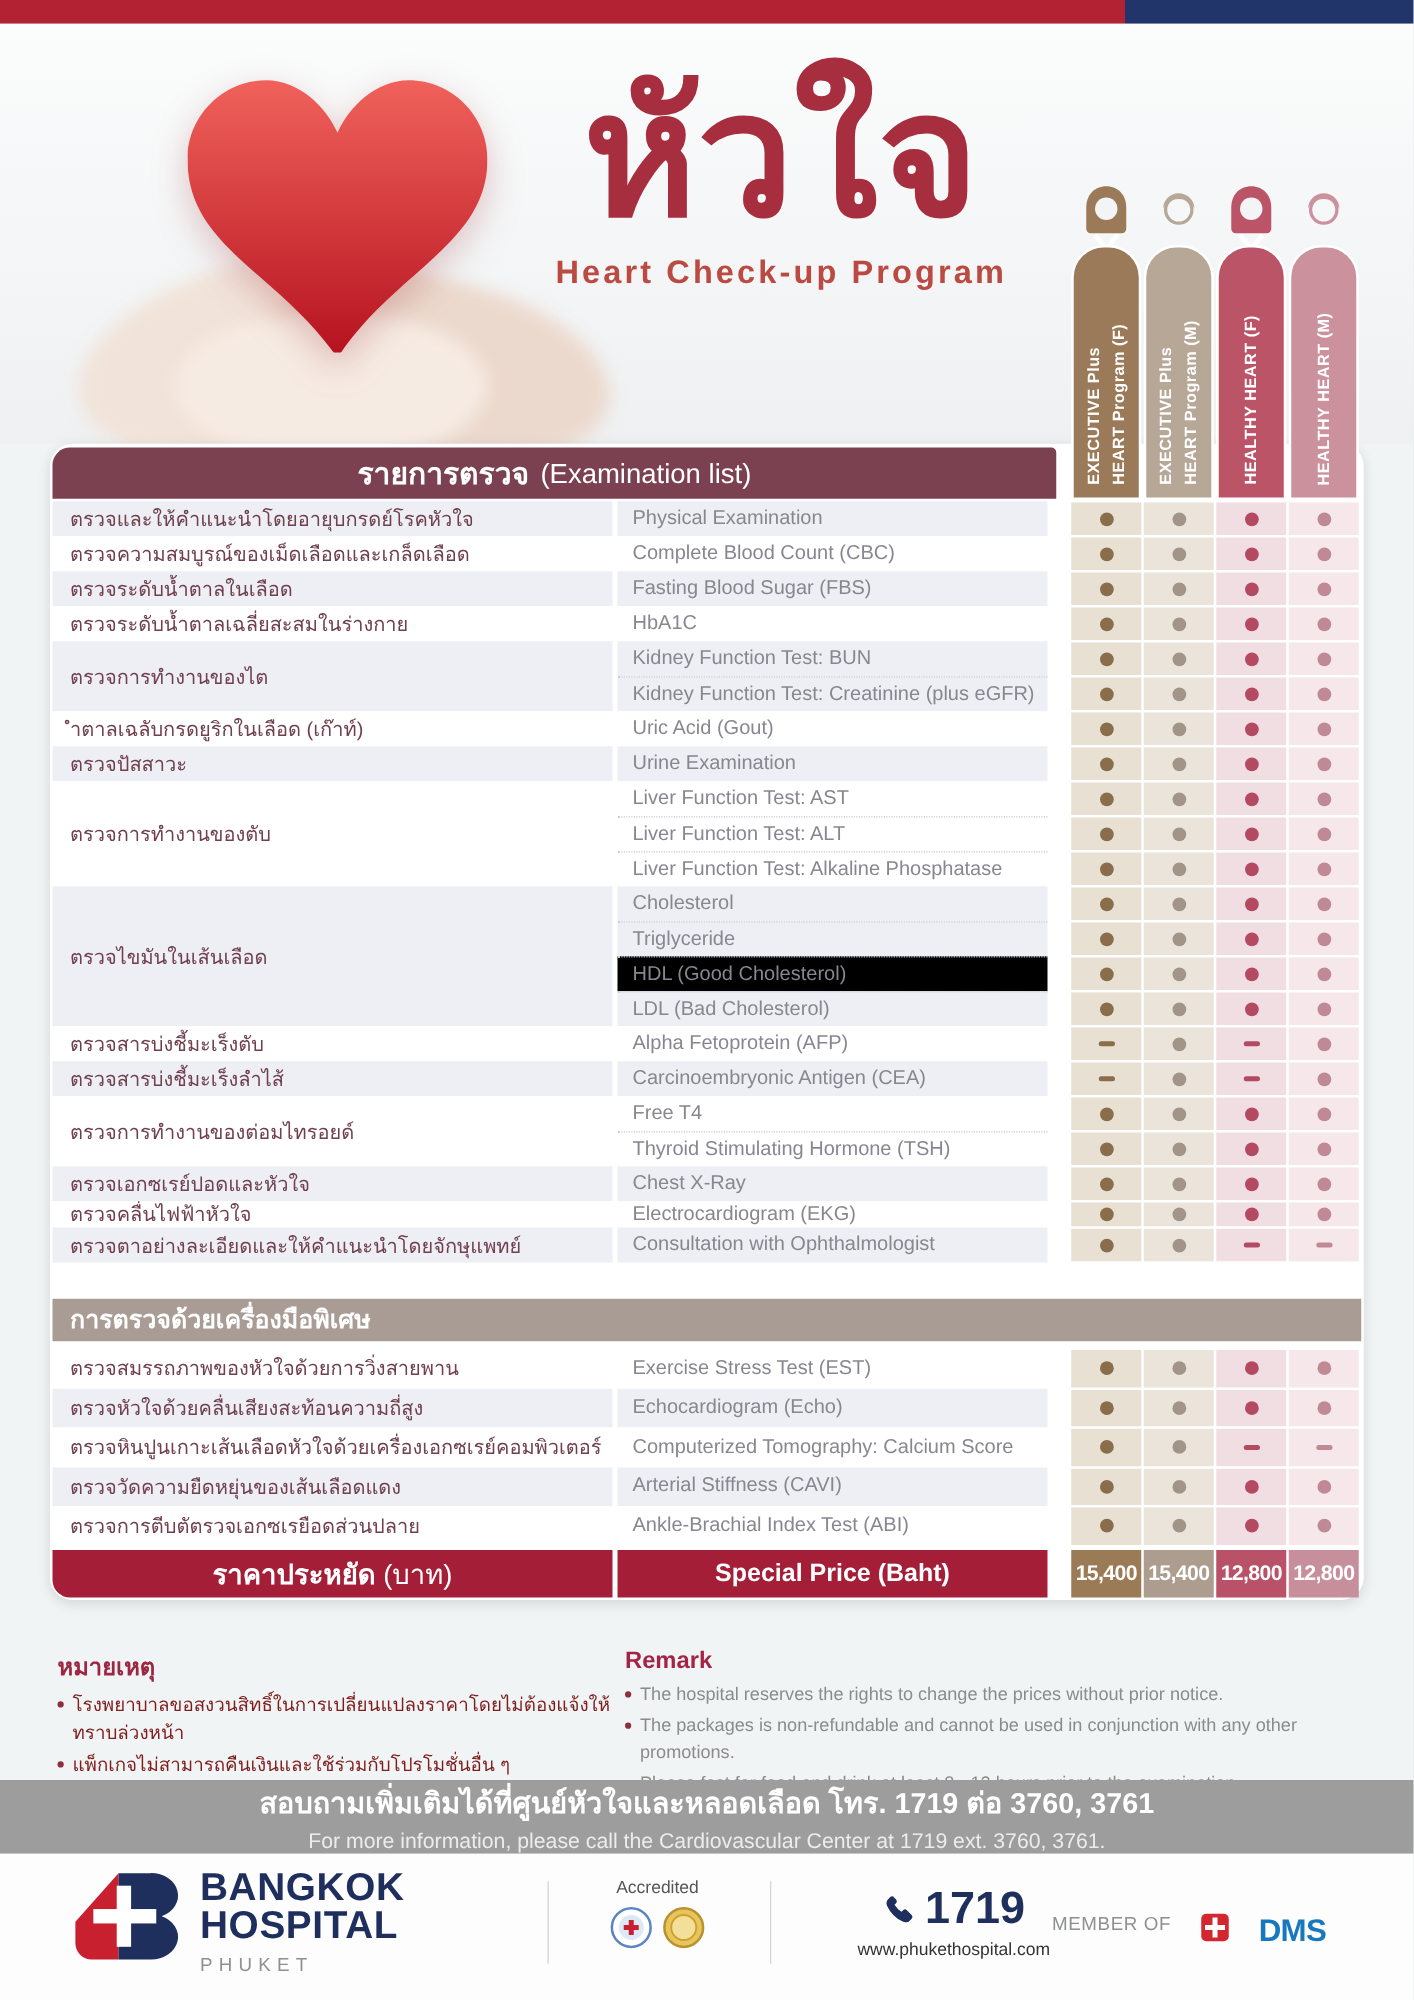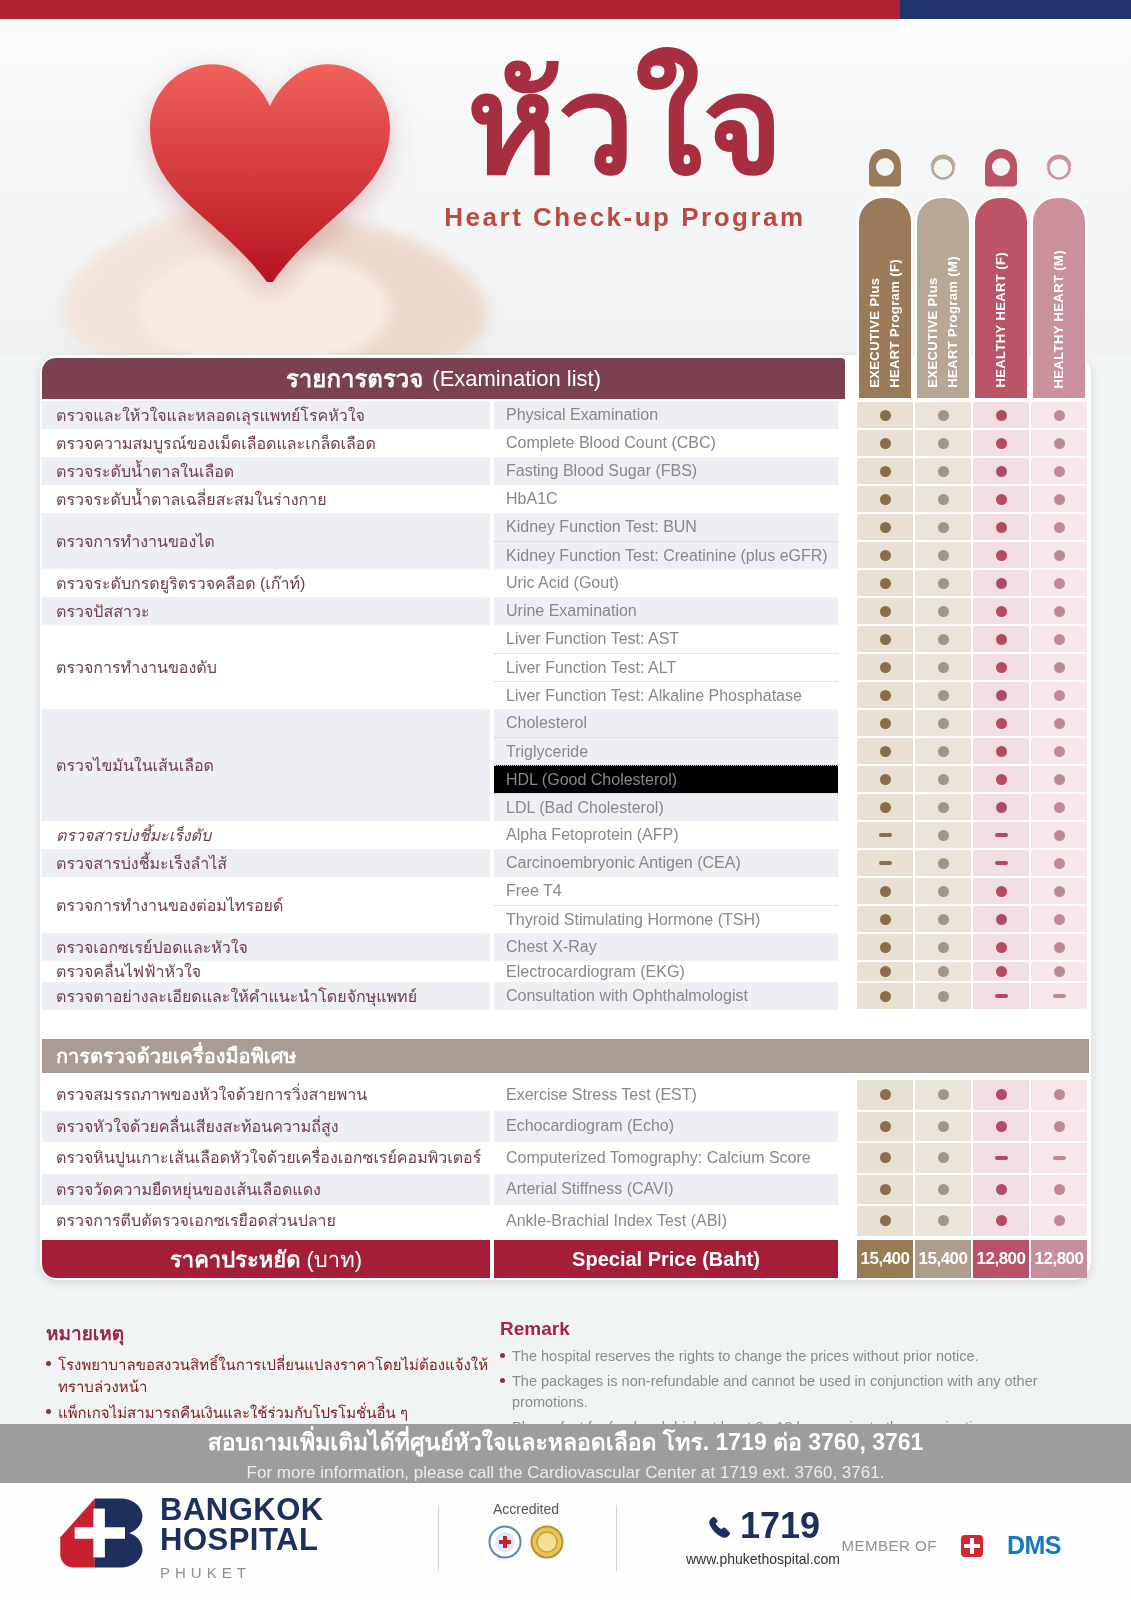--- a/index.html
+++ b/index.html
@@ -99,21 +99,21 @@
   .f-brand{color:#1e2f5e;font-weight:bold;font-size:31px;line-height:.98;letter-spacing:.5px;}
   .f-sub{color:#8f9094;font-size:15px;letter-spacing:5px;margin-top:8px;}
   .f-div{position:absolute;top:22px;width:1px;height:66px;background:#d4d4d4;}
   .f-acc{position:absolute;left:466px;top:18px;width:120px;text-align:center;}
   .f-acc-label{font-size:14px;color:#555;margin-bottom:8px;}
   .badges{display:flex;justify-content:center;gap:8px;}
   .f-phone{position:absolute;left:648px;top:22px;width:230px;text-align:center;}
   .f-phone-row{display:flex;align-items:center;justify-content:center;gap:8px;}
   .f-phone-num{color:#1e2f5e;font-size:36px;font-weight:bold;}
   .f-url{font-size:14px;color:#333;margin-top:4px;}
-  .f-member{position:absolute;right:70px;top:48px;display:flex;align-items:center;gap:24px;}
+  .f-member{position:absolute;right:70px;top:48px;display:flex;gap:24px;}
   .f-member-label{color:#8f9094;font-size:15px;letter-spacing:.5px;}
   .bdms-b{width:22px;height:22px;background:#d22630;border-radius:4px;position:relative;}
   .bdms-b:before{content:"";position:absolute;left:9px;top:3px;width:4px;height:16px;background:#fff;}
   .bdms-b:after{content:"";position:absolute;left:3px;top:9px;width:16px;height:4px;background:#fff;}
   .bdms-dms{color:#1778be;font-size:25px;font-weight:bold;letter-spacing:-.5px;}
 </style>
 </head>
 <body>
 
 <div class="page">
@@ -142,21 +142,21 @@
     </div>
   </div>
 
   <div class="card">
     <div class="exam-header">
       <span class="th">รายการตรวจ</span>
       <span class="en">(Examination list)</span>
     </div>
     <div id="main-rows">
         <div class="group">
-          <div class="cell-thai" style="background: rgb(237, 239, 245);">ตรวจและให้วใจและหลอดเลุรแพทย์โรคหัวใจ</div>
+          <div class="cell-thai" style="background: rgb(237, 239, 245);">ตรวจและให้คำแนะนำโดยอายุบกรดย์โรคหัวใจ</div>
           <div class="tests">
             <div class="test-row" style="height: 28px;">
               <div class="cell-en" style="background: rgb(237, 239, 245);">Physical Examination</div>
               <div class="marks">
                 <div class="mark-cell" style="background: rgb(232, 224, 210);">
                   <span class="dot" style="background: rgb(138, 109, 74);"></span>
                 </div>
                 <div class="mark-cell" style="background: rgb(234, 228, 219);">
                   <span class="dot" style="background: rgb(163, 148, 136);"></span>
                 </div>
@@ -269,21 +269,21 @@
                   <span class="dot" style="background: rgb(179, 74, 97);"></span>
                 </div>
                 <div class="mark-cell" style="background: rgb(246, 231, 234);">
                   <span class="dot" style="background: rgb(191, 138, 150);"></span>
                 </div>
               </div>
             </div>
           </div>
         </div>
         <div class="group">
-          <div class="cell-thai" style="background: rgb(255, 255, 255);">ตรวจระดับกรดยูริตรวจคลือด (เก๊าท์)</div>
+          <div class="cell-thai" style="background: rgb(255, 255, 255);">ำตาลเฉลับกรดยูริกในเลือด (เก๊าท์)</div>
           <div class="tests">
             <div class="test-row" style="height: 28px;">
               <div class="cell-en" style="background: rgb(255, 255, 255);">Uric Acid (Gout)</div>
               <div class="marks">
                 <div class="mark-cell" style="background: rgb(232, 224, 210);">
                   <span class="dot" style="background: rgb(138, 109, 74);"></span>
                 </div>
                 <div class="mark-cell" style="background: rgb(234, 228, 219);">
                   <span class="dot" style="background: rgb(163, 148, 136);"></span>
                 </div>
@@ -442,21 +442,21 @@
                   <span class="dot" style="background: rgb(179, 74, 97);"></span>
                 </div>
                 <div class="mark-cell" style="background: rgb(246, 231, 234);">
                   <span class="dot" style="background: rgb(191, 138, 150);"></span>
                 </div>
               </div>
             </div>
           </div>
         </div>
         <div class="group">
-          <div class="cell-thai" style="background: rgb(255, 255, 255); font-style: italic;">ตรวจสารบ่งชี้มะเร็งตับ</div>
+          <div class="cell-thai" style="background: rgb(255, 255, 255);">ตรวจสารบ่งชี้มะเร็งตับ</div>
           <div class="tests">
             <div class="test-row" style="height: 28px;">
               <div class="cell-en" style="background: rgb(255, 255, 255);">Alpha Fetoprotein (AFP)</div>
               <div class="marks">
                 <div class="mark-cell" style="background: rgb(232, 224, 210);">
                   <span class="dash" style="background: rgb(138, 109, 74);"></span>
                 </div>
                 <div class="mark-cell" style="background: rgb(234, 228, 219);">
                   <span class="dot" style="background: rgb(163, 148, 136);"></span>
                 </div>

